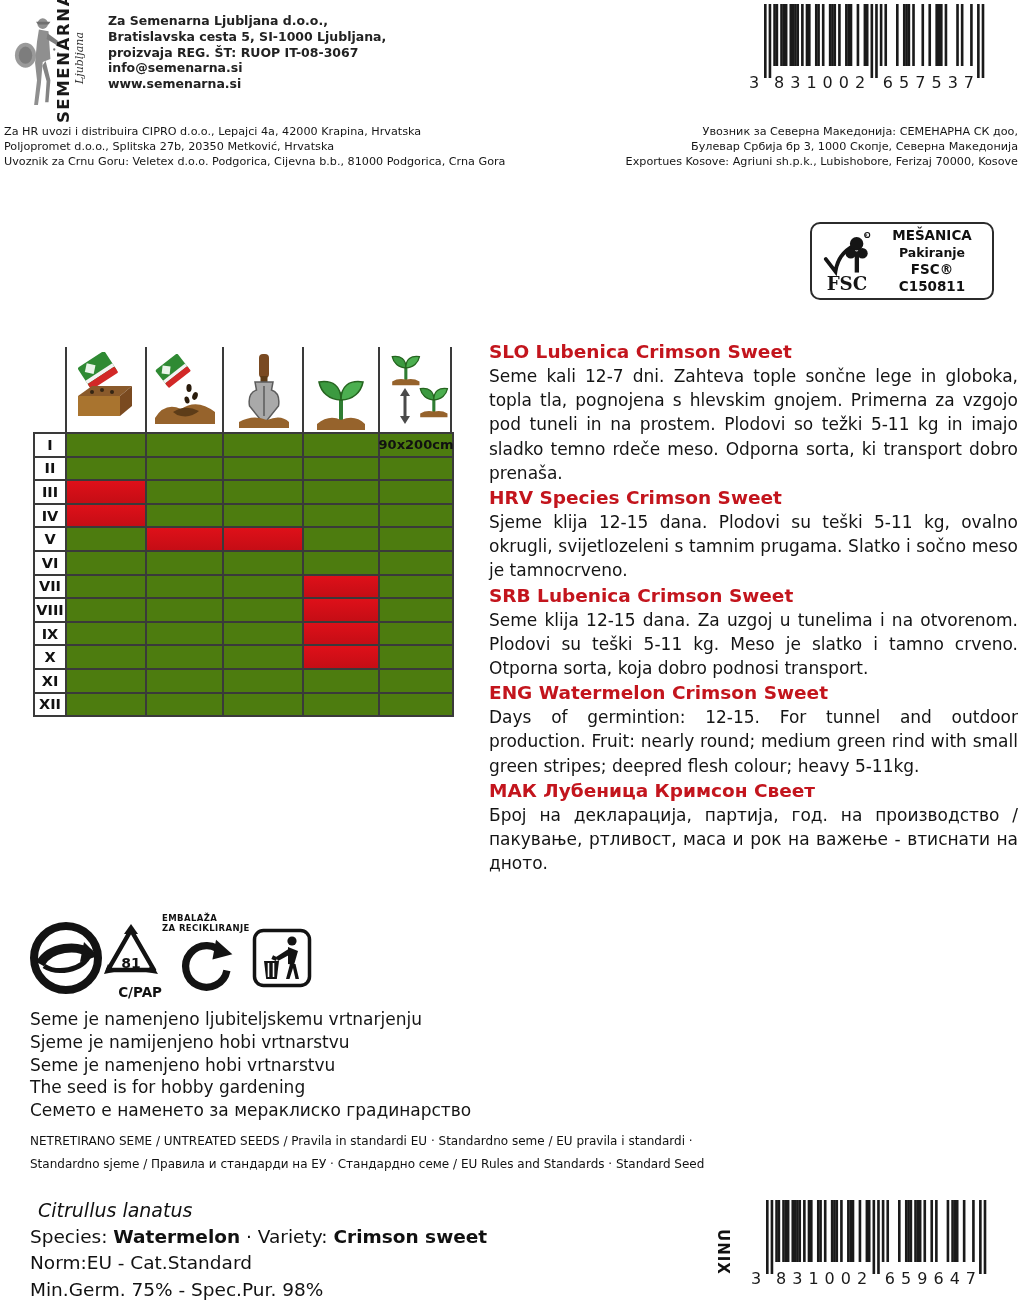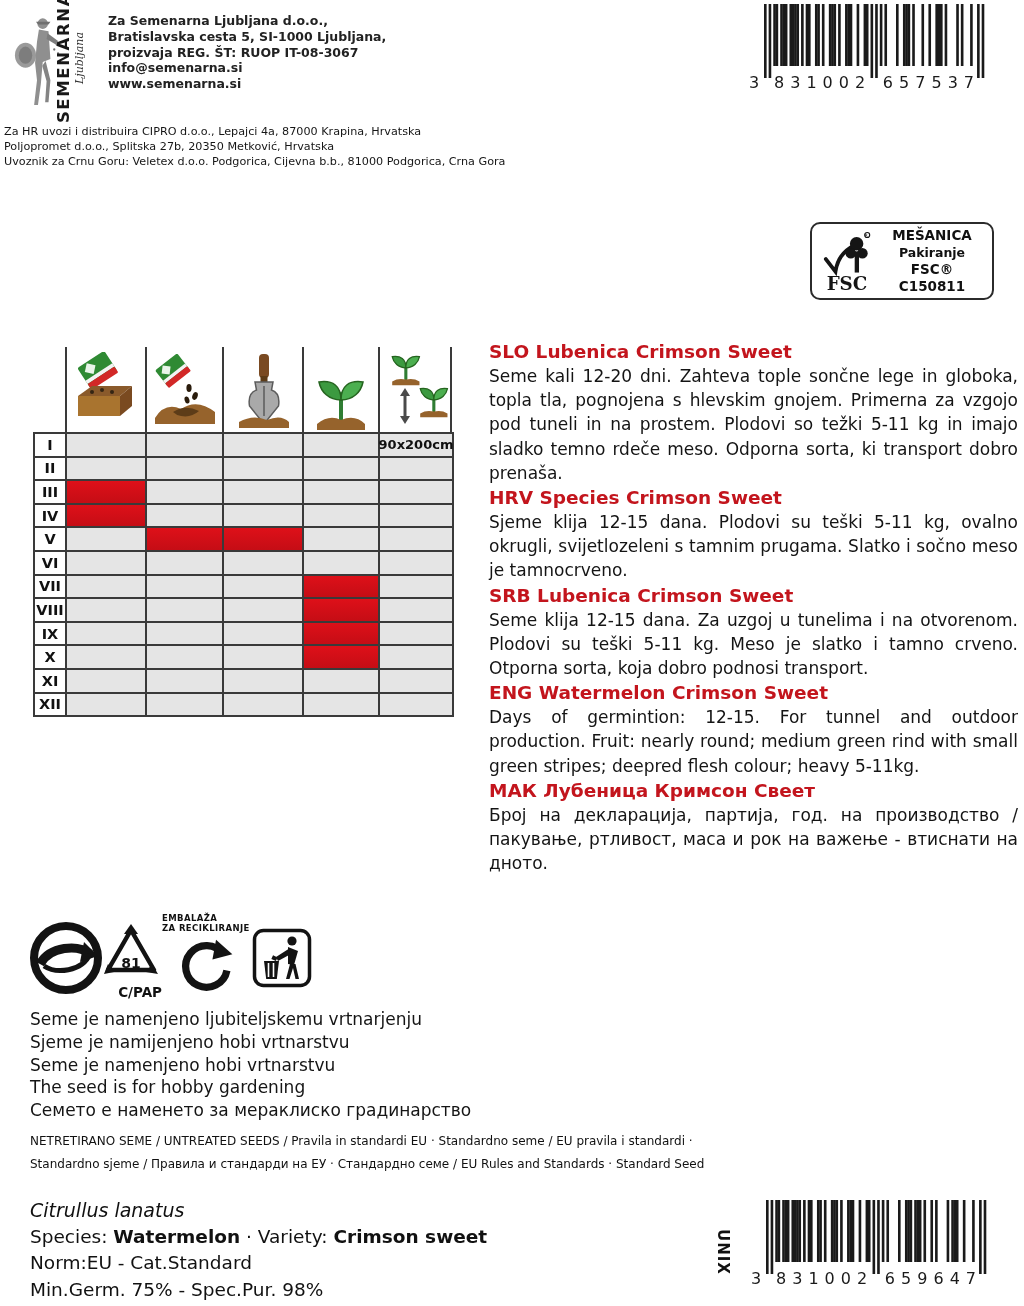--- a/index.html
+++ b/index.html
@@ -27,39 +27,39 @@
   
   .calendar{left:33px;top:347px;width:421px;}
   .cal-header{display:flex;height:85px;align-items:flex-end;}
   .cal-sp{width:32px;height:85px;}
   .cal-h{box-sizing:border-box;border-left:2px solid #3a3a3a;height:85px;display:flex;align-items:flex-end;justify-content:center;overflow:visible;}
   .cal-h:last-child{border-right:2px solid #3a3a3a;}
   .cal-grid{display:grid;grid-template-columns:32px 80px 77px 80px 76px 74px;grid-auto-rows:23.6px;
             border-right:2px solid #3a3a3a;border-bottom:2px solid #3a3a3a;}
   .cal-grid>div{box-sizing:border-box;border-left:2px solid #3a3a3a;border-top:2px solid #3a3a3a;}
   .cal-m{background:#fff;font-weight:700;font-size:14.5px;display:flex;align-items:center;justify-content:center;color:#111;}
-  .cal-c{background:#e5e5e5;}
+  .cal-c{background:#4d7c0f;}
   .cal-c.on{background:linear-gradient(#de1019,#c50d15);}
   .cal-c.spacing{font-weight:700;font-size:13px;display:flex;align-items:center;justify-content:center;color:#111;}
 
   
   .descs{left:489px;top:339px;width:529px;}
   .desc-h{color:#c3151d;font-weight:700;font-size:18.5px;line-height:24px;margin-top:1px;}
   .descs p{margin:0;font-size:17px;line-height:24.2px;text-align:justify;color:#141414;}
 
   
   .recycle-row{left:0;top:0;}
   .cap{font-size:8.5px;font-weight:700;letter-spacing:.4px;text-align:left;line-height:9.5px;color:#111;}
   .cpap{font-weight:700;font-size:13.5px;text-align:right;margin-top:4px;color:#111;}
 
   
   .purpose{left:30px;top:1008px;font-size:17px;line-height:22.8px;color:#151515;}
   .standards{left:30px;top:1130px;font-size:12px;line-height:22.5px;white-space:nowrap;color:#111;}
   .product{left:30px;top:1197px;font-size:18.5px;line-height:26.5px;color:#111;}
-  .product .latin{font-style:italic;font-size:19px;}
+  .product .latin{font-style:italic;font-size:19px;margin-left:8px;}
   .product b{font-weight:700;}
 
   .unix-label{left:726px;top:1214px;width:20px;height:60px;}
   .unix-label span{display:inline-block;transform:rotate(90deg) translate(14px,-6px);transform-origin:top left;
                    font-size:15px;font-weight:600;letter-spacing:1px;color:#111;}
   .bc-top{left:748px;top:2px;}
   .bc-bottom{left:750px;top:1198px;}
 </style>
 </head>
 <body>
@@ -149,23 +149,28 @@
         <text x="112.10526315789474" y="86" font-size="16" text-anchor="middle" font-family="DejaVu Sans, sans-serif" fill="#1a1a1a">2</text>
         <text x="139.89473684210526" y="86" font-size="16" text-anchor="middle" font-family="DejaVu Sans, sans-serif" fill="#1a1a1a">6</text>
         <text x="156.10526315789474" y="86" font-size="16" text-anchor="middle" font-family="DejaVu Sans, sans-serif" fill="#1a1a1a">5</text>
         <text x="172.31578947368422" y="86" font-size="16" text-anchor="middle" font-family="DejaVu Sans, sans-serif" fill="#1a1a1a">7</text>
         <text x="188.5263157894737" y="86" font-size="16" text-anchor="middle" font-family="DejaVu Sans, sans-serif" fill="#1a1a1a">5</text>
         <text x="204.73684210526318" y="86" font-size="16" text-anchor="middle" font-family="DejaVu Sans, sans-serif" fill="#1a1a1a">3</text>
         <text x="220.94736842105263" y="86" font-size="16" text-anchor="middle" font-family="DejaVu Sans, sans-serif" fill="#1a1a1a">7</text>
       </svg></div>
 
   <div class="abs dist dist-left" id="dist-left">
-      <div>Za HR uvozi i distribuira CIPRO d.o.o., Lepajci 4a, 87000 Krapina, Hrvatska</div>
+      <div>Za HR uvozi i distribuira CIPRO d.o.o., Lepajci 4a, 42000 Krapina, Hrvatska</div>
       <div>Poljopromet d.o.o., Splitska 27b, 20350 Metković, Hrvatska</div>
       <div>Uvoznik za Crnu Goru: Veletex d.o.o. Podgorica, Cijevna b.b., 81000 Podgorica, Crna Gora</div>
+    </div>
+  <div class="abs dist dist-right" id="dist-right">
+      <div>Увозник за Северна Македонија: СЕМЕНАРНА СК доо,</div>
+      <div>Булевар Србија бр 3, 1000 Скопје, Северна Македонија</div>
+      <div>Exportues Kosove: Agriuni sh.p.k., Lubishobore, Ferizaj 70000, Kosove</div>
     </div>
 
   <div class="abs fsc-box">
     <svg width="50" height="62" viewBox="0 0 52 64">
       <path d="M4 30 L14 43 C16 30 23 21 33 16" stroke="#151515" stroke-width="4" fill="none" stroke-linecap="round"></path>
       <circle cx="36" cy="14" r="7" fill="#151515"></circle>
       <circle cx="30" cy="24" r="5.5" fill="#151515"></circle>
       <circle cx="42" cy="24" r="5.5" fill="#151515"></circle>
       <rect x="34" y="22" width="4.5" height="22" fill="#151515"></rect>
       <circle cx="47" cy="5" r="2.6" fill="none" stroke="#151515" stroke-width="1.2"></circle>
@@ -321,21 +326,21 @@
         <div class="cal-c"></div>
         <div class="cal-c"></div>
         <div class="cal-c"></div>
         <div class="cal-c"></div>
         <div class="cal-c"></div>
       </div>
   </div>
 
   <div class="abs descs" id="descs">
       <div class="desc-h">SLO Lubenica Crimson Sweet</div>
-      <p>Seme kali 12-20 dni. Zahteva tople sončne lege in globoka, topla tla, pognojena s hlevskim gnojem. Primerna za vzgojo pod tuneli in na prostem. Plodovi so težki 5-11 kg in imajo sladko temno rdeče meso. Odporna sorta, ki transport dobro prenaša.</p>
+      <p>Seme kali 12-7 dni. Zahteva tople sončne lege in globoka, topla tla, pognojena s hlevskim gnojem. Primerna za vzgojo pod tuneli in na prostem. Plodovi so težki 5-11 kg in imajo sladko temno rdeče meso. Odporna sorta, ki transport dobro prenaša.</p>
       <div class="desc-h">HRV Species Crimson Sweet</div>
       <p>Sjeme klija 12-15 dana. Plodovi su teški 5-11 kg, ovalno okrugli, svijetlozeleni s tamnim prugama. Slatko i sočno meso je tamnocrveno.</p>
       <div class="desc-h">SRB Lubenica Crimson Sweet</div>
       <p>Seme klija 12-15 dana. Za uzgoj u tunelima i na otvorenom. Plodovi su teški 5-11 kg. Meso je slatko i tamno crveno. Otporna sorta, koja dobro podnosi transport.</p>
       <div class="desc-h">ENG Watermelon Crimson Sweet</div>
       <p>Days of germintion: 12-15. For tunnel and outdoor production. Fruit: nearly round; medium green rind with small green stripes; deepred flesh colour; heavy 5-11kg.</p>
       <div class="desc-h">МАК Лубеница Кримсон Свеет</div>
       <p>Број на декларација, партија, год. на производство / пакување, ртливост, маса и рок на важење - втиснати на дното.</p>
     </div>
 

